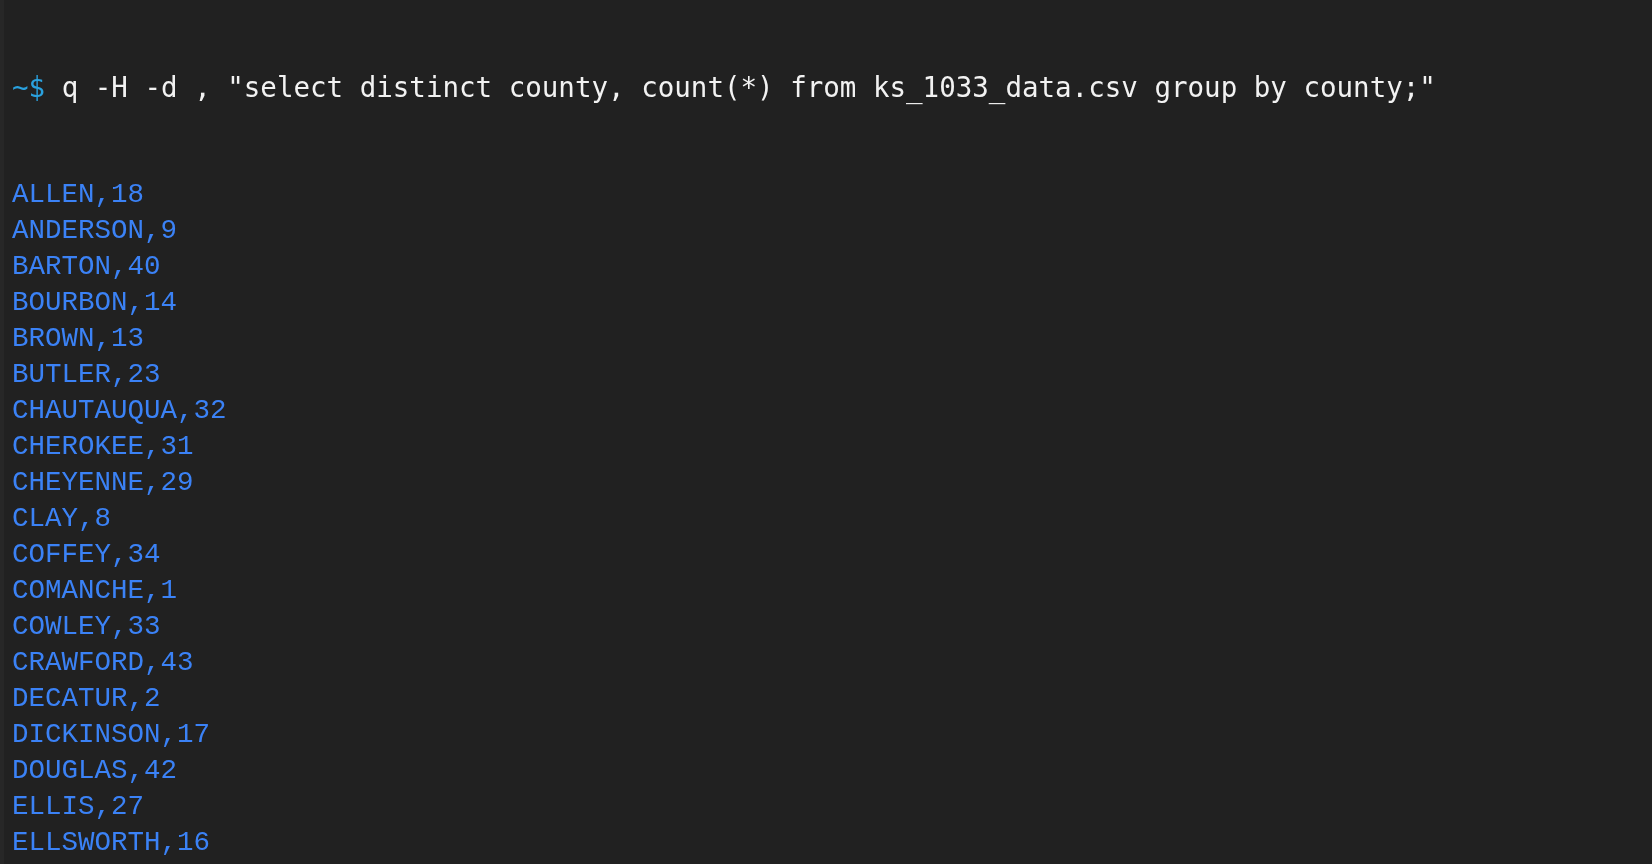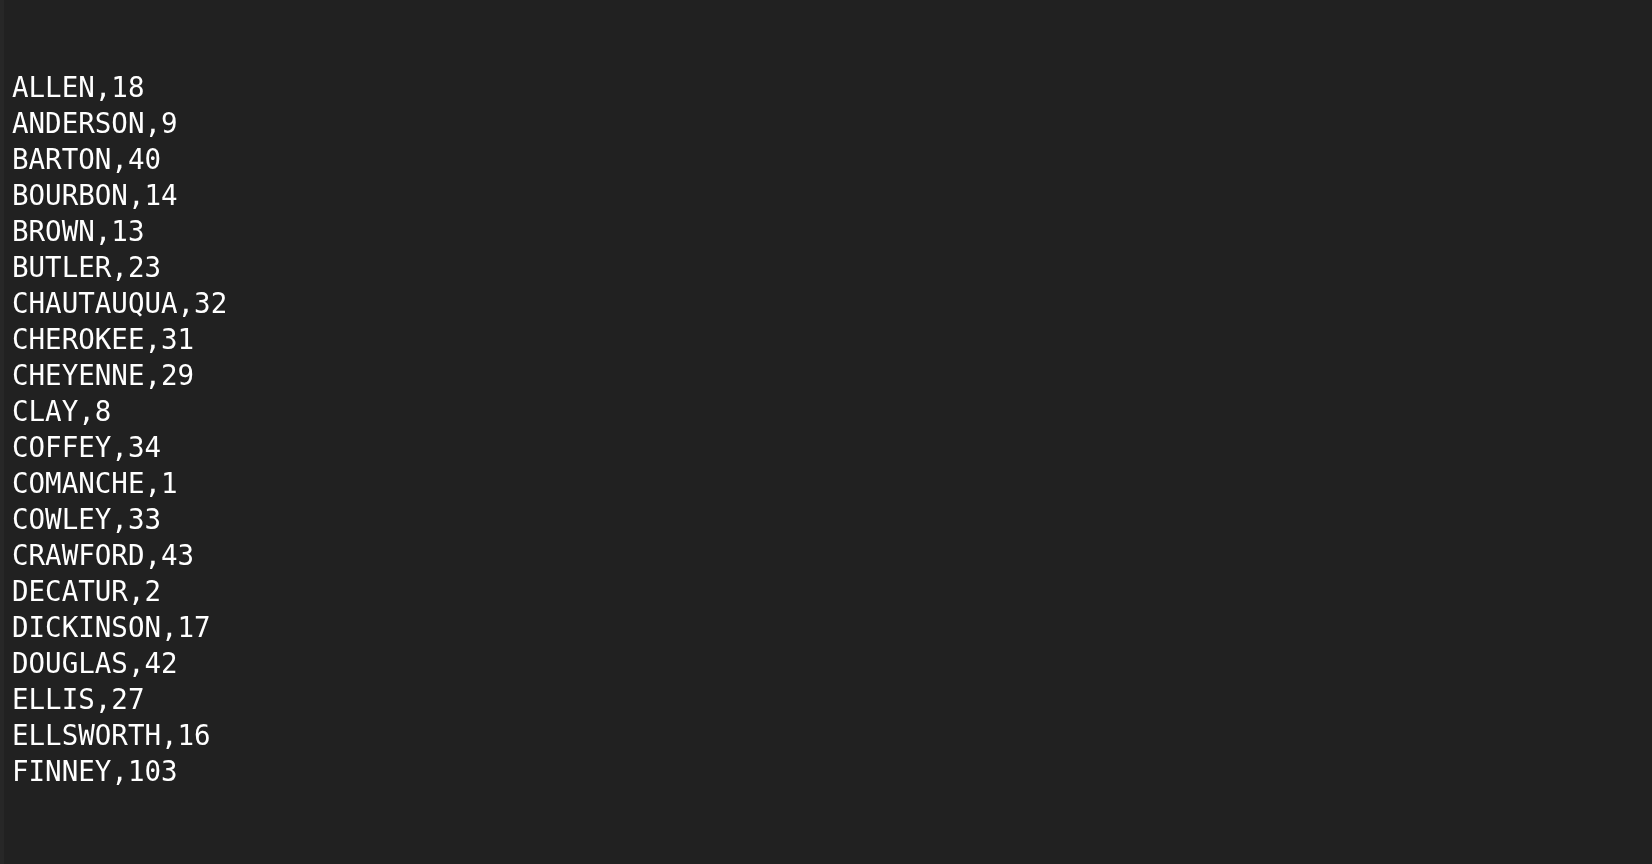--- a/index.html
+++ b/index.html
@@ -36,23 +36,24 @@
   #screen {
     position: absolute;
     left: 12px;
     top: -3px;
     right: 0;
     white-space: pre;
   }
 
   .line {
     height: 36px;
-    color: #ffffff;
+    color: #3b82f6;
     white-space: pre;
     overflow: hidden;
+    font-family: Liberation Mono, monospace;
   }
 
   .prompt-line {
     height: 36px;
     white-space: pre;
   }
 
   .prompt {
     color: #2aa1de;
   }
@@ -61,15 +62,16 @@
     color: #f2f2f2;
   }
 </style>
 </head>
 <body>
 
 <div id="terminal">
   <div id="left-edge"></div>
 
   <div id="screen">
+    <div class="prompt-line"><span class="prompt">~$</span><span class="cmd"> q -H -d , "select distinct county, count(*) from ks_1033_data.csv group by county;"</span></div>
     <div id="output"><div class="line">ALLEN,18</div><div class="line">ANDERSON,9</div><div class="line">BARTON,40</div><div class="line">BOURBON,14</div><div class="line">BROWN,13</div><div class="line">BUTLER,23</div><div class="line">CHAUTAUQUA,32</div><div class="line">CHEROKEE,31</div><div class="line">CHEYENNE,29</div><div class="line">CLAY,8</div><div class="line">COFFEY,34</div><div class="line">COMANCHE,1</div><div class="line">COWLEY,33</div><div class="line">CRAWFORD,43</div><div class="line">DECATUR,2</div><div class="line">DICKINSON,17</div><div class="line">DOUGLAS,42</div><div class="line">ELLIS,27</div><div class="line">ELLSWORTH,16</div><div class="line">FINNEY,103</div></div>
   </div>
 </div>
 
 </body></html>

